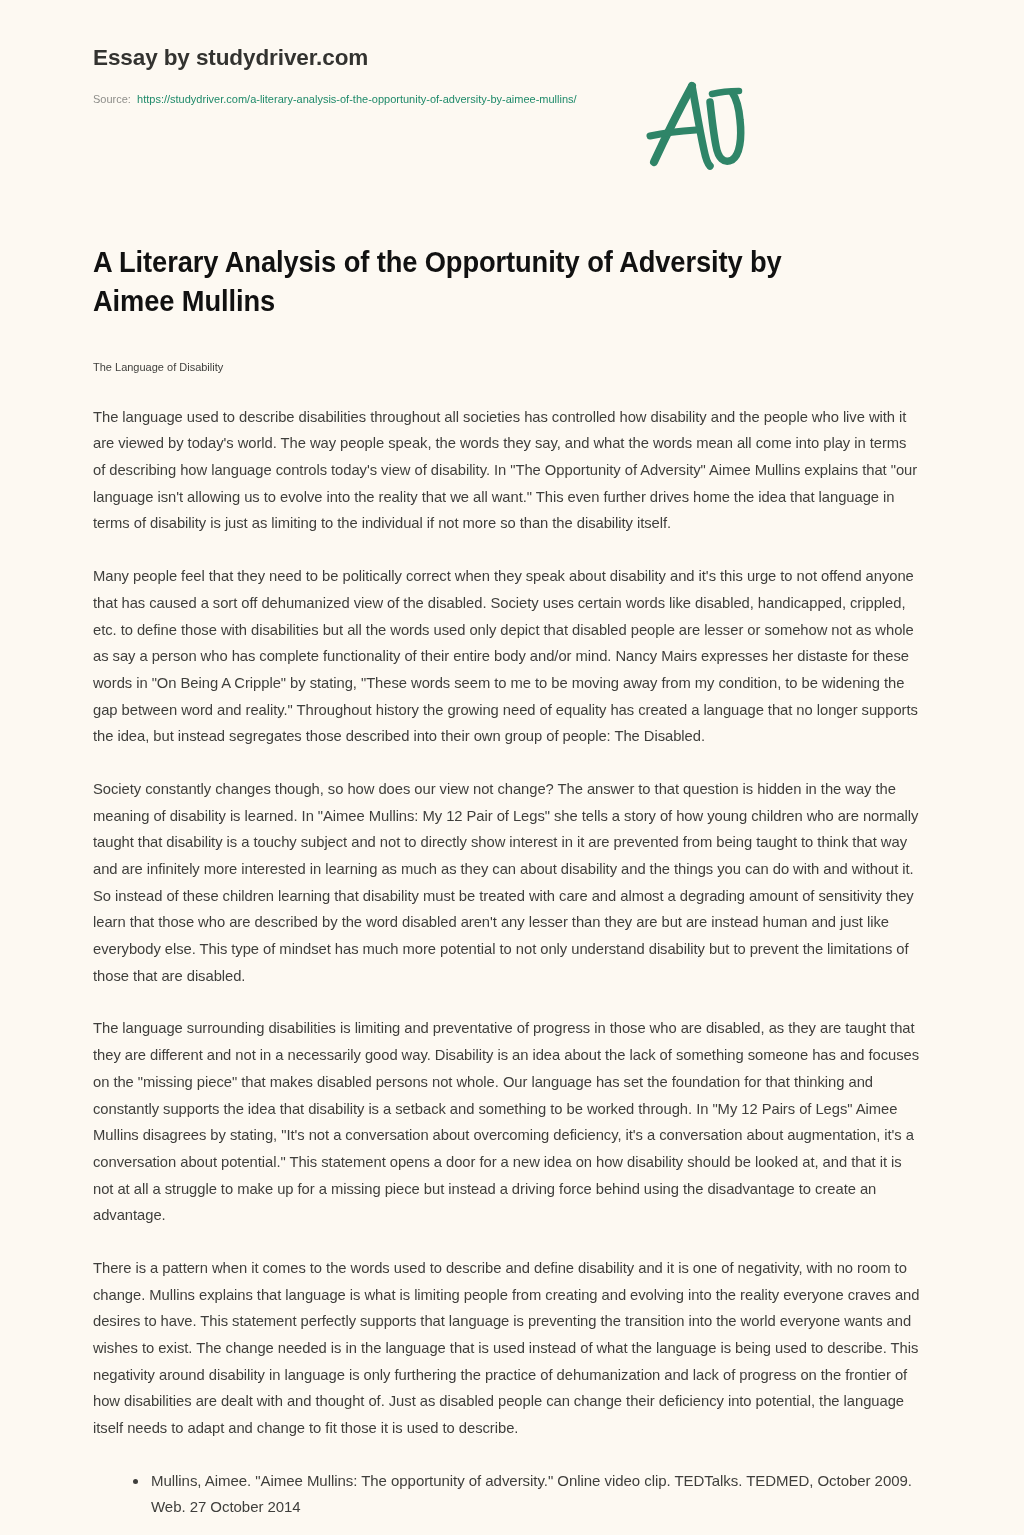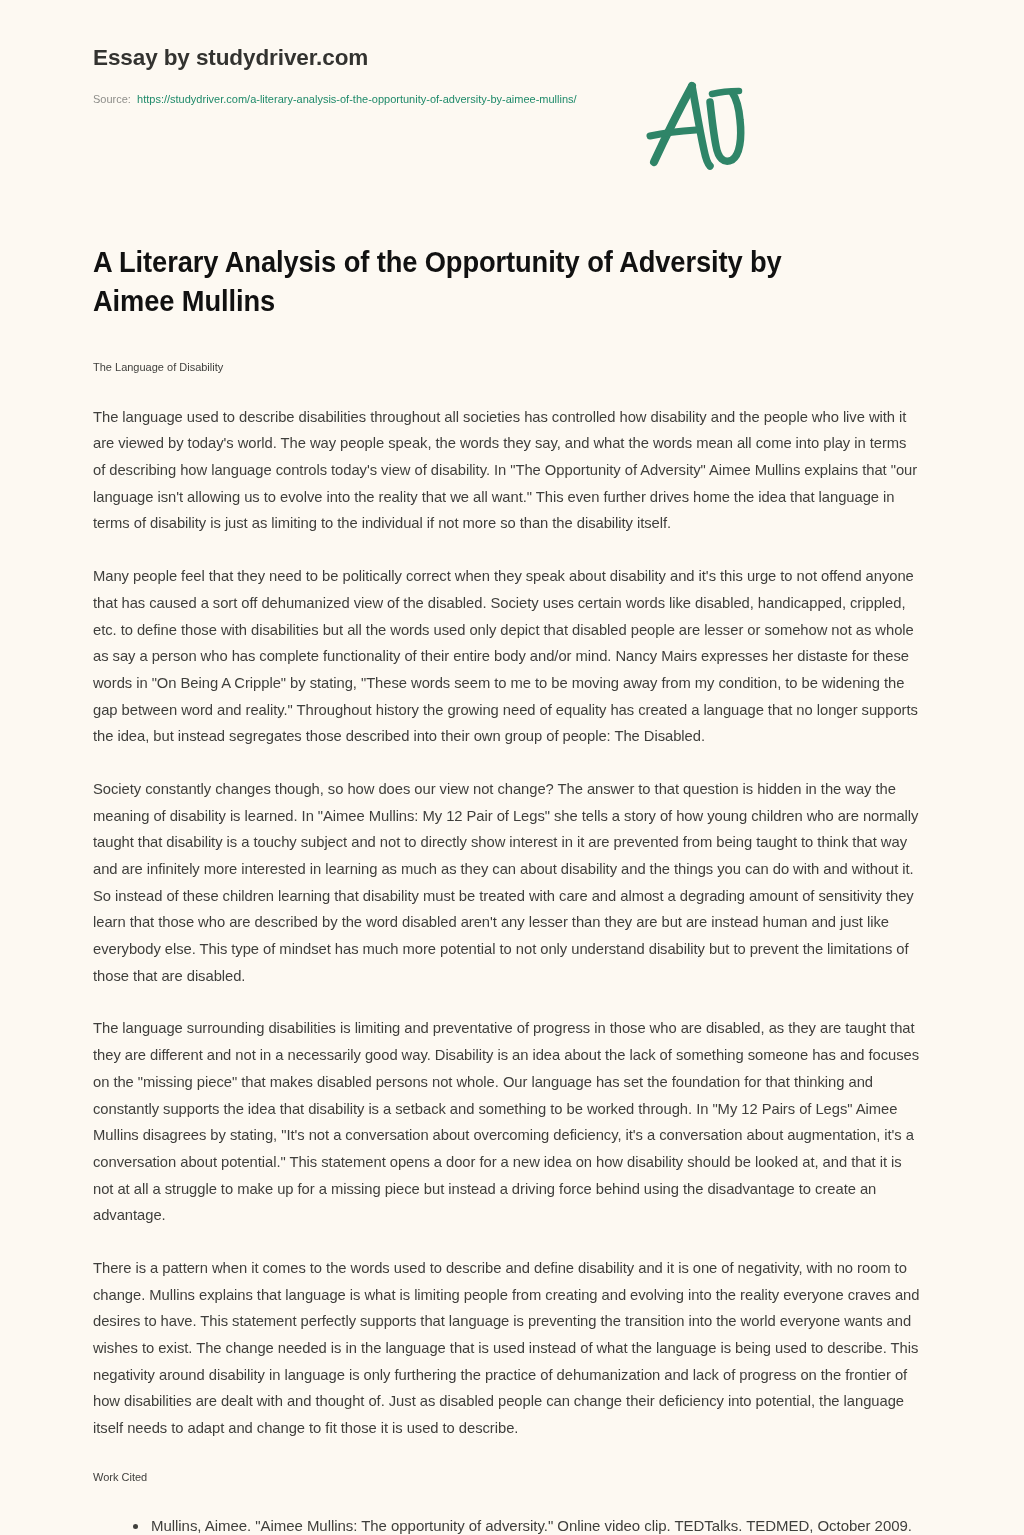--- a/index.html
+++ b/index.html
@@ -173,21 +173,20 @@
     <h2 class="doc-title">A Literary Analysis of the Opportunity of Adversity by Aimee Mullins</h2>
 
     <p class="subhead">The Language of Disability</p>
 
     <p class="body-text">The language used to describe disabilities throughout all societies has controlled how disability and the people who live with it are viewed by today's world. The way people speak, the words they say, and what the words mean all come into play in terms of describing how language controls today's view of disability. In "The Opportunity of Adversity" Aimee Mullins explains that "our language isn't allowing us to evolve into the reality that we all want." This even further drives home the idea that language in terms of disability is just as limiting to the individual if not more so than the disability itself.</p>
     <p class="body-text">Many people feel that they need to be politically correct when they speak about disability and it's this urge to not offend anyone that has caused a sort off dehumanized view of the disabled. Society uses certain words like disabled, handicapped, crippled, etc. to define those with disabilities but all the words used only depict that disabled people are lesser or somehow not as whole as say a person who has complete functionality of their entire body and/or mind. Nancy Mairs expresses her distaste for these words in "On Being A Cripple" by stating, "These words seem to me to be moving away from my condition, to be widening the gap between word and reality." Throughout history the growing need of equality has created a language that no longer supports the idea, but instead segregates those described into their own group of people: The Disabled.</p>
     <p class="body-text">Society constantly changes though, so how does our view not change? The answer to that question is hidden in the way the meaning of disability is learned. In "Aimee Mullins: My 12 Pair of Legs" she tells a story of how young children who are normally taught that disability is a touchy subject and not to directly show interest in it are prevented from being taught to think that way and are infinitely more interested in learning as much as they can about disability and the things you can do with and without it. So instead of these children learning that disability must be treated with care and almost a degrading amount of sensitivity they learn that those who are described by the word disabled aren't any lesser than they are but are instead human and just like everybody else. This type of mindset has much more potential to not only understand disability but to prevent the limitations of those that are disabled.</p>
     <p class="body-text">The language surrounding disabilities is limiting and preventative of progress in those who are disabled, as they are taught that they are different and not in a necessarily good way. Disability is an idea about the lack of something someone has and focuses on the "missing piece" that makes disabled persons not whole. Our language has set the foundation for that thinking and constantly supports the idea that disability is a setback and something to be worked through. In "My 12 Pairs of Legs" Aimee Mullins disagrees by stating, "It's not a conversation about overcoming deficiency, it's a conversation about augmentation, it's a conversation about potential." This statement opens a door for a new idea on how disability should be looked at, and that it is not at all a struggle to make up for a missing piece but instead a driving force behind using the disadvantage to create an advantage.</p>
     <p class="body-text">There is a pattern when it comes to the words used to describe and define disability and it is one of negativity, with no room to change. Mullins explains that language is what is limiting people from creating and evolving into the reality everyone craves and desires to have. This statement perfectly supports that language is preventing the transition into the world everyone wants and wishes to exist. The change needed is in the language that is used instead of what the language is being used to describe. This negativity around disability in language is only furthering the practice of dehumanization and lack of progress on the frontier of how disabilities are dealt with and thought of. Just as disabled people can change their deficiency into potential, the language itself needs to adapt and change to fit those it is used to describe.</p>
 
-    <p class="subhead">Work Cited</p>
 
     <ul class="works-list">
       <li>Mullins, Aimee. "Aimee Mullins: The opportunity of adversity." Online video clip. TEDTalks. TEDMED, October 2009. Web. 27 October 2014</li>
 
     </ul>
 
   </div>
 </div>
 
 </body></html>

